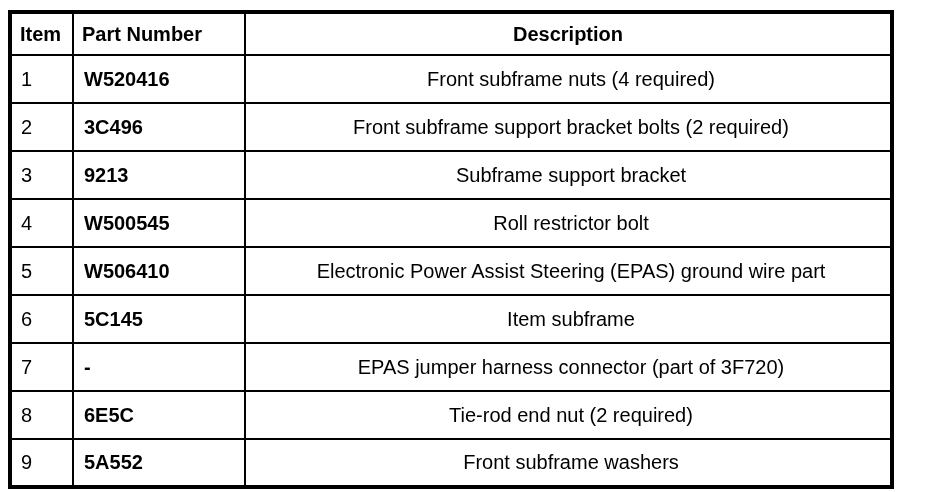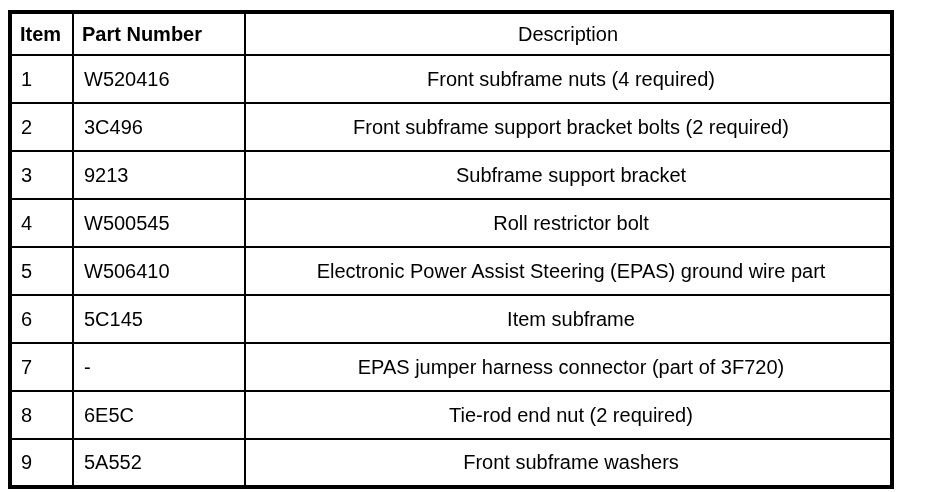--- a/index.html
+++ b/index.html
@@ -46,24 +46,24 @@
   table.parts-table thead tr { height: 43px; }
   table.parts-table tbody tr { height: 48px; }
 
   th.h-item, th.h-part {
     text-align: left;
     padding: 0 4px 0 8px;
     font-weight: bold;
   }
   th.h-desc {
     padding: 0 4px;
-    font-weight: normal;
+    font-weight: bold;
   }
   td.c-item { padding: 0 4px 0 9px; font-weight: normal; }
-  td.c-part { padding: 0 4px 0 10px; font-weight: normal; border-radius: 22px; }
+  td.c-part { padding: 0 4px 0 10px; font-weight: bold; border-radius: 22px; }
   td.c-desc { padding: 0 4px 0 10px; font-weight: normal; text-align: center; }
 </style>
 </head>
 <body>
 
 <div class="page">
   <div class="table-wrap">
     <table class="parts-table">
       <colgroup>
         <col class="col-item">

